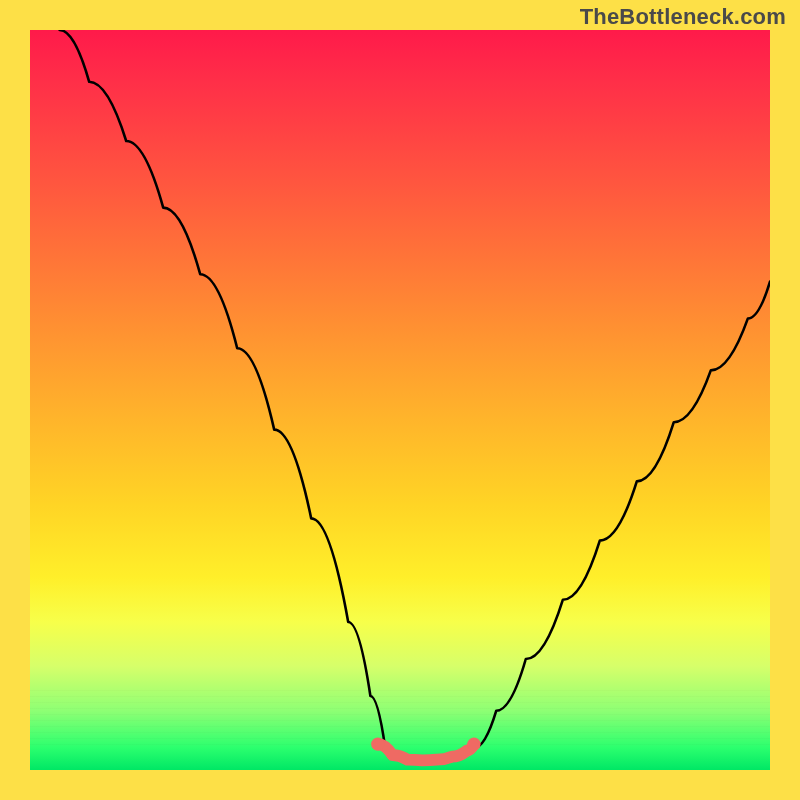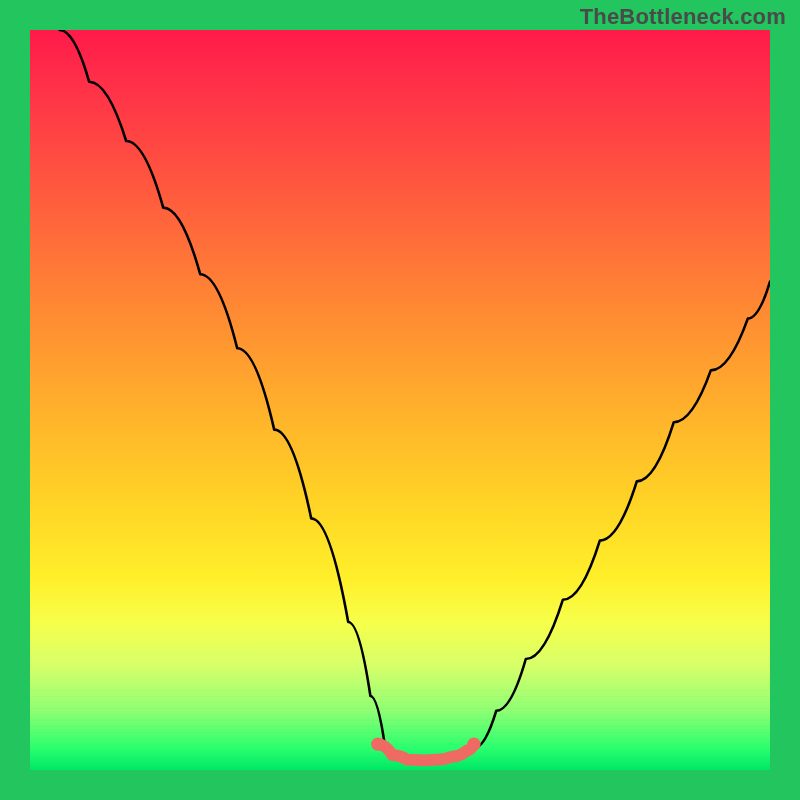--- a/index.html
+++ b/index.html
@@ -8,21 +8,21 @@
     width: 800px;
     height: 800px;
     background: #000;
     font-family: Arial, Helvetica, sans-serif;
     overflow: hidden;
   }
   .frame {
     position: relative;
     width: 800px;
     height: 800px;
-    background: #22c55e;
+    background: #fde047;
   }
   .watermark {
     position: absolute;
     top: 4px;
     right: 14px;
     color: #4a4a4a;
     font-size: 22px;
     font-weight: 600;
     letter-spacing: 0.2px;
     z-index: 5;

